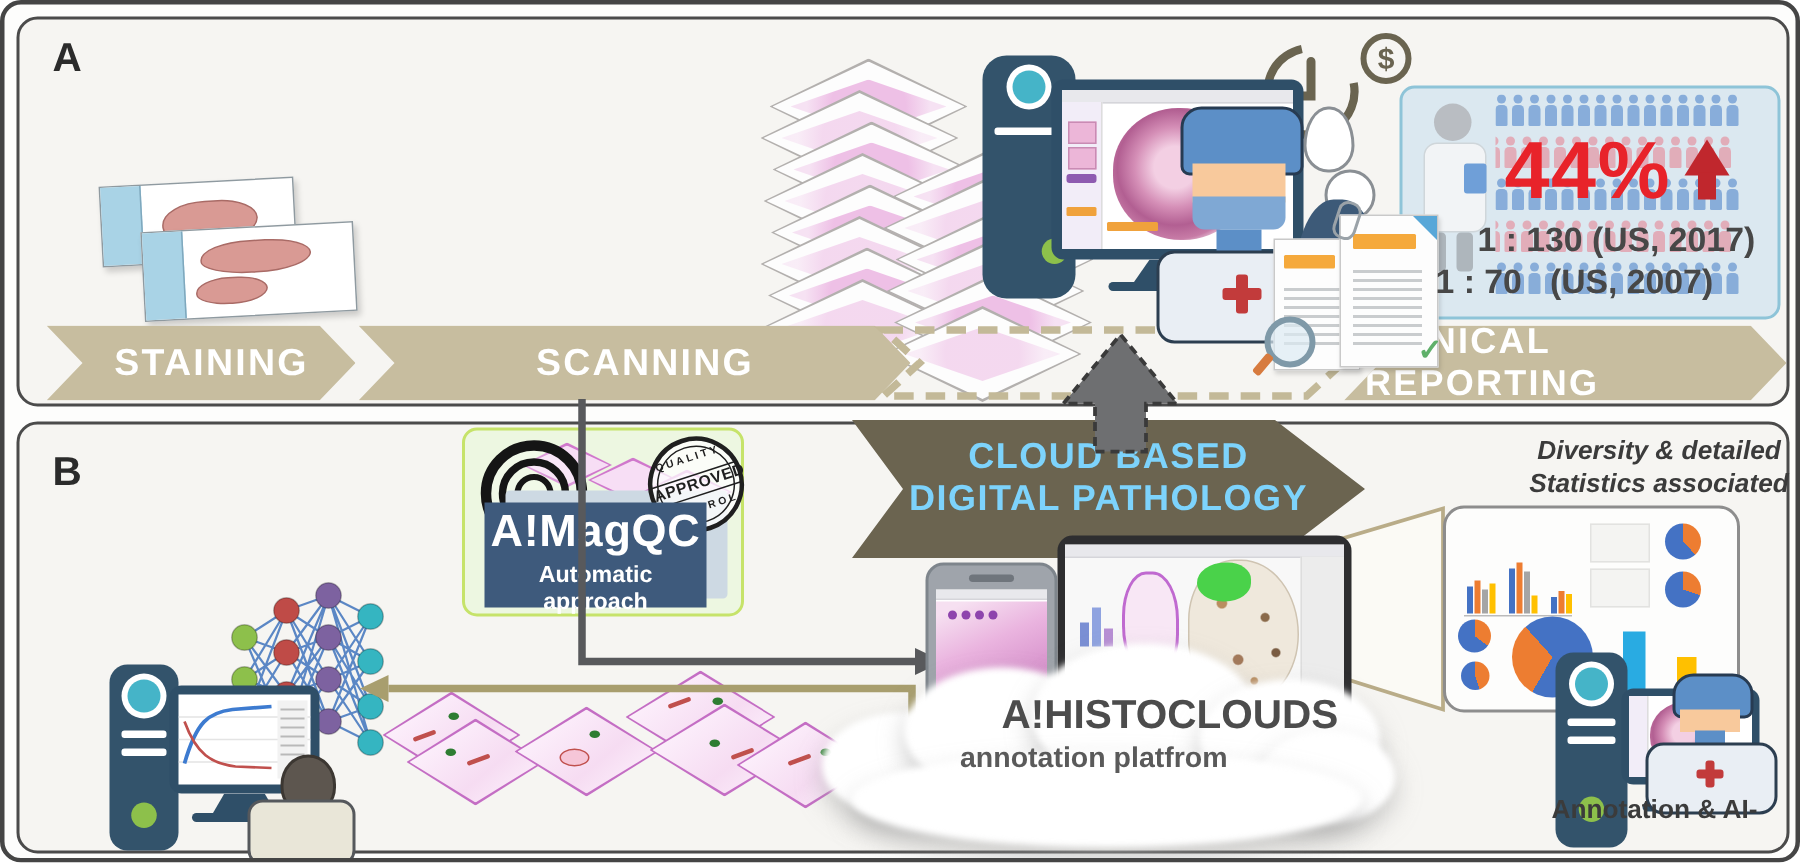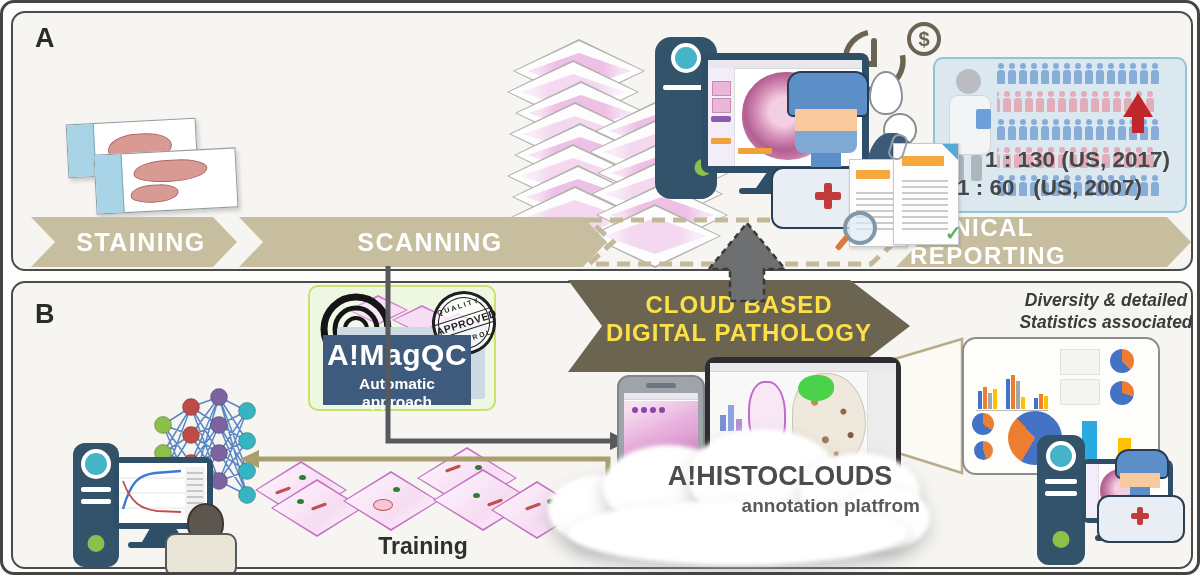--- a/index.html
+++ b/index.html
@@ -114,21 +114,21 @@
   .stamp:after{content:"";position:absolute;inset:3px;border:1.5px solid #1f1f1f;border-radius:50%;}
   .stamp .s1,.stamp .s3{font-size:7px;font-weight:700;letter-spacing:2px;line-height:9px;}
   .stamp .s2{font-size:10.5px;font-weight:800;letter-spacing:.5px;line-height:13px;margin:6px 0 4px;border-top:1.5px solid #1f1f1f;border-bottom:1.5px solid #1f1f1f;}
   .stamp .s1{margin-top:7px;}
   .qsheet{position:absolute;left:27px;top:40px;width:148px;height:72px;background:#cdd9e3;border-radius:3px;z-index:2;}
   .qcore{position:absolute;left:13px;top:48px;width:148px;height:70px;background:#3e5a7c;z-index:3;text-align:center;color:#fff;}
   .qcore .t1{font-size:30px;font-weight:700;line-height:40px;letter-spacing:.5px;}
   .qcore .t2{font-size:15.5px;font-weight:600;line-height:18px;}
 
   
-  #cloudArrow{left:555px;top:-6px;width:342px;height:96px;background:#6b6450;clip-path:polygon(0 3px,282px 3px,342px 49px,282px 95px,0 95px,34px 49px);z-index:2;color:#fde047;text-align:center;font-weight:800;}
+  #cloudArrow{left:555px;top:-6px;width:342px;height:96px;background:#6b6450;clip-path:polygon(0 3px,282px 3px,342px 49px,282px 95px,0 95px,34px 49px);z-index:2;color:#7dd3fc;text-align:center;font-weight:800;}
   #cloudArrow .l1{margin-top:14px;font-size:24px;letter-spacing:1px;}
   #cloudArrow .l2{font-size:24px;letter-spacing:1px;}
 
   
   #laptop{left:692px;top:74px;width:196px;height:134px;background:#2e2e30;border-radius:10px 10px 4px 4px;padding:6px 5px;box-sizing:border-box;z-index:2;}
   #laptop .scr{position:relative;width:100%;height:100%;background:#f8f8f8;overflow:hidden;}
   .lbar{position:absolute;bottom:22px;width:6px;background:#7a8fd4;}
   .annot{position:absolute;border:2px solid #c06ad0;background:#f8e7f5;border-radius:42% 46% 40% 48%;}
   .tmap{position:absolute;background:
     radial-gradient(circle at 30% 30%,#b98d5f 0 3px,transparent 4px),
@@ -146,21 +146,21 @@
   .pdots{position:absolute;display:flex;gap:3px;}
   .pdots i{width:6px;height:6px;border-radius:50%;background:#8e44ad;}
   .pchip{position:absolute;height:6px;border-radius:2px;}
   .plist{position:absolute;background:#5b2d74;border-radius:2px;}
   .plist i{display:block;height:2px;background:#cbb3dd;margin:3px 4px 0;}
 
   
   #cloud{left:535px;top:140px;width:382px;height:150px;z-index:4;}
   .puff{position:absolute;border-radius:50%;background:#fff;box-shadow:0 8px 16px rgba(160,160,160,.55);filter:blur(2px);}
   .cloudtitle{position:absolute;left:92px;top:38px;width:280px;text-align:center;font-size:27px;font-weight:800;color:#4c4c4c;z-index:5;filter:none;}
-  .cloudsub{position:absolute;left:92px;top:72px;width:280px;text-align:right;font-size:19px;font-weight:700;color:#5a5a5a;z-index:5;}
+  .cloudsub{position:absolute;left:92px;top:72px;width:280px;text-align:left;font-size:19px;font-weight:700;color:#5a5a5a;z-index:5;}
 
   
   #statsB{left:949px;top:54px;width:194px;height:134px;background:#fdfdfc;border:2px solid #8d8d8d;border-radius:14px;z-index:2;}
   .mbar{position:absolute;bottom:0;width:4px;}
   .mpie{position:absolute;border-radius:50%;}
   .flc{position:absolute;background:#f4f4f2;border:1px solid #e2e2e0;}
   .divcap{position:absolute;left:986px;top:6px;width:214px;text-align:center;font-size:17.5px;font-weight:700;color:#3b3b3b;line-height:22px;z-index:2;font-style:italic;}
   .diagcap{position:absolute;left:1002px;top:246px;width:176px;text-align:center;font-size:17.5px;font-weight:700;color:#3b3b3b;line-height:21px;z-index:3;}
 
   
@@ -423,23 +423,24 @@
             <span class="person"></span>
           </div>
       </div>
       <div class="doctor">
         <div class="hd"></div>
           <div class="bd"></div>
           <div class="fold"></div>
         <div class="lg" style="left:8px;"></div>
           <div class="lg" style="left:26px;"></div>
       </div>
+      <div class="pct">44%</div>
       <div class="uparrow"></div>
       <div class="ratio" style="top:88px;margin-left:28px;">1 : 130 (US, 2017)</div>
-      <div class="ratio" style="top:116px;">1 : 60   (US, 2007)</div>
+      <div class="ratio" style="top:116px;">1 : 70   (US, 2007)</div>
     </div>
 
     <div class="seg" id="segScan">
         <span>SCANNING</span>
       </div>
     <div class="seg" id="segStain">
         <span>STAINING</span>
       </div>
     <div class="seg" id="segClin">
         <span>CLINICAL REPORTING</span>
@@ -589,20 +590,21 @@
     </div>
     <div class="pathol" style="left:1084px;top:166px;width:86px;height:92px;z-index:3;">
       <div class="cap" style="left:18px;top:0;width:50px;height:26px;"></div>
       <div class="face" style="left:23px;top:24px;width:40px;height:15px;"></div>
       <div class="neck" style="left:33px;top:38px;width:20px;height:10px;"></div>
       <div class="coat" style="left:0;top:46px;width:84px;height:44px;">
         <div class="cross" style="left:32px;top:10px;width:18px;height:18px;"></div>
       </div>
     </div>
     <div class="diagcap">
+      <div>Annotation &amp; AI-</div>
     </div>
 
     <svg id="nn" style="left:138px;top:108px;" width="110" height="110" viewBox="0 0 110 110">
         <path d="M12 34L40 16M12 34L40 44M12 34L40 72M12 34L40 100M12 62L40 16M12 62L40 44M12 62L40 72M12 62L40 100M12 90L40 16M12 90L40 44M12 90L40 72M12 90L40 100M40 16L68 6M40 16L68 34M40 16L68 62M40 16L68 90M40 44L68 6M40 44L68 34M40 44L68 62M40 44L68 90M40 72L68 6M40 72L68 34M40 72L68 62M40 72L68 90M40 100L68 6M40 100L68 34M40 100L68 62M40 100L68 90M68 6L96 20M68 6L96 50M68 6L96 80M68 6L96 104M68 34L96 20M68 34L96 50M68 34L96 80M68 34L96 104M68 62L96 20M68 62L96 50M68 62L96 80M68 62L96 104M68 90L96 20M68 90L96 50M68 90L96 80M68 90L96 104" stroke="#5b87c5" stroke-width="1.5" fill="none"></path>
         <circle cx="12" cy="34" r="8.5" fill="#8dc04b" stroke="rgba(0,0,0,.25)"></circle>
         <circle cx="12" cy="62" r="8.5" fill="#8dc04b" stroke="rgba(0,0,0,.25)"></circle>
         <circle cx="12" cy="90" r="8.5" fill="#8dc04b" stroke="rgba(0,0,0,.25)"></circle>
         <circle cx="40" cy="16" r="8.5" fill="#bf4b47" stroke="rgba(0,0,0,.25)"></circle>
         <circle cx="40" cy="44" r="8.5" fill="#bf4b47" stroke="rgba(0,0,0,.25)"></circle>
         <circle cx="40" cy="72" r="8.5" fill="#bf4b47" stroke="rgba(0,0,0,.25)"></circle>
@@ -671,21 +673,20 @@
         <i></i>
       <div class="m-g" style="left:40px;top:24px;"></div>
         <div class="m-r" style="left:54px;top:32px;"></div>
       </div>
     <div class="tslide" style="left:478px;top:198px;width:92px;height:58px;z-index:1;">
         <i></i>
       <div class="m-r" style="left:34px;top:24px;"></div>
         <div class="m-g" style="left:56px;top:18px;"></div>
       </div>
 
-    <div class="abs" id="trainLbl">Training</div>
   </div>
 
   <svg class="abs nolay" style="left:0;top:0;z-index:2;" width="1200" height="575" viewBox="0 0 1200 575">
 
     <path d="M385 263 V438 H607" fill="none" stroke="#58595c" stroke-width="5"></path>
     <polygon points="607,429 626,438 607,447" fill="#58595c"></polygon>
 
     <path d="M778 516 V542 H605 V456 H256" fill="none" stroke="#a89e6e" stroke-width="5"></path>
     <polygon points="256,447 237,456 256,465" fill="#a89e6e"></polygon>
   </svg>

